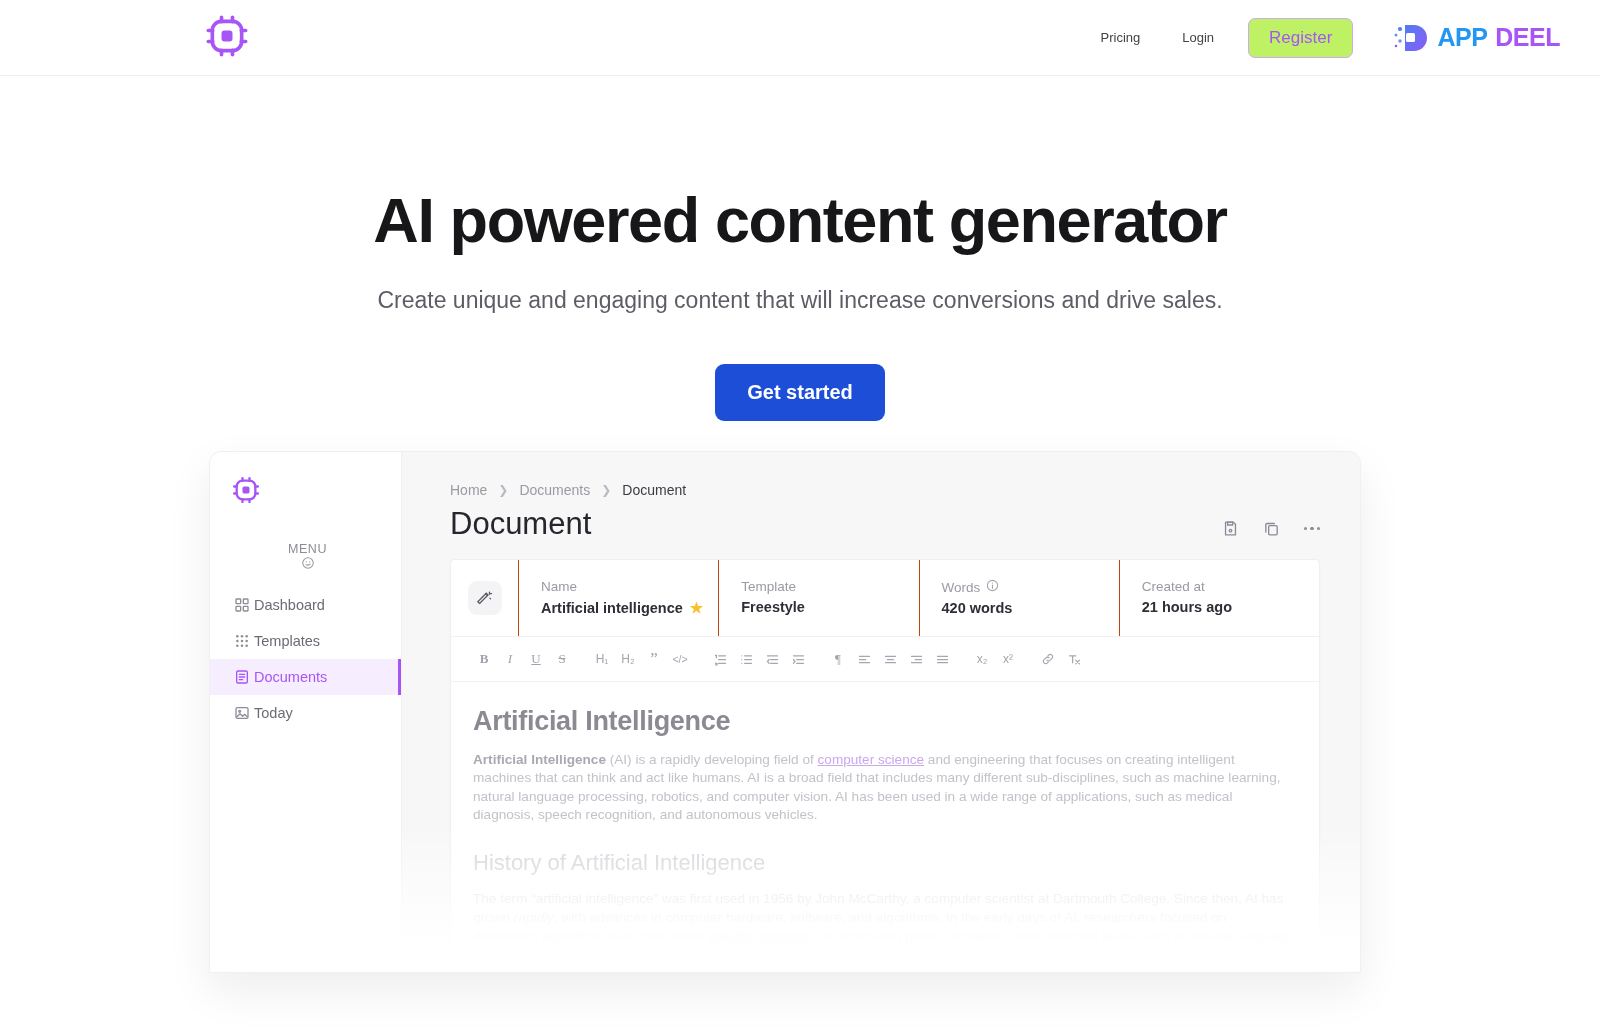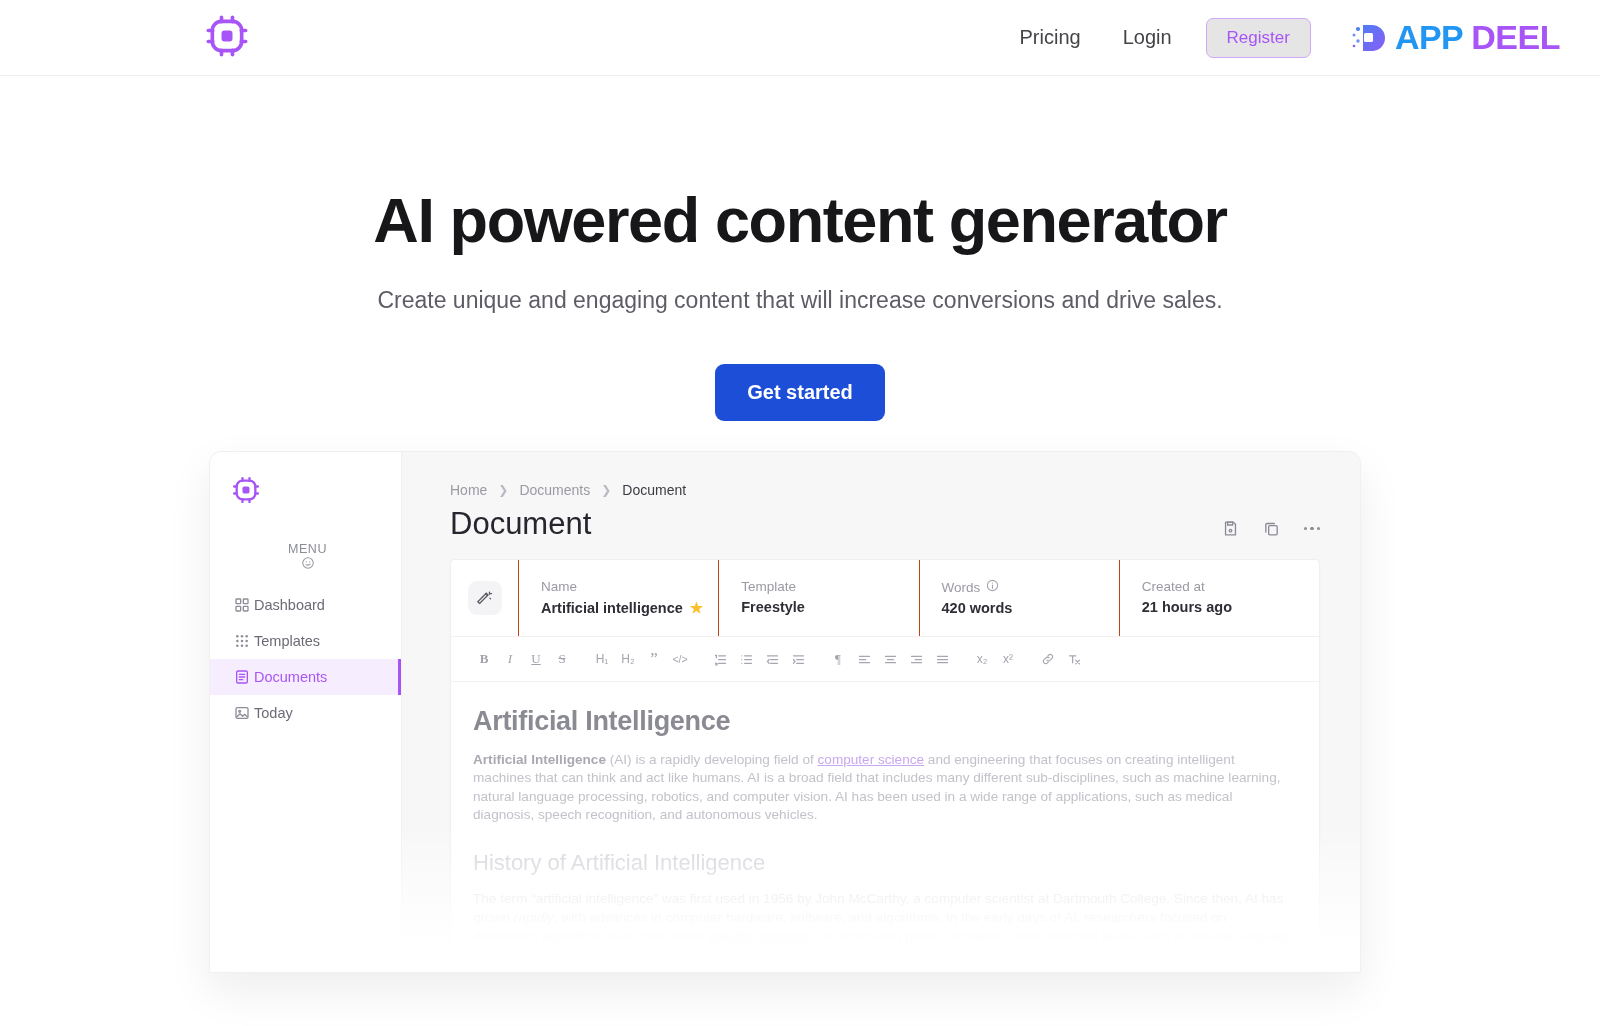--- a/index.html
+++ b/index.html
@@ -18,33 +18,33 @@
     border-bottom: 1px solid #ededef;
     background: #fff;
     position: relative;
   }
   .brand-logo { margin-left: 205px; display: flex; align-items: center; }
   .nav-right {
     margin-left: auto;
     display: flex; align-items: center; gap: 26px;
   }
   .nav-link {
-    font-size: 20px; color: #444448; text-decoration: none;
+    font-size: 13px; color: #444448; text-decoration: none;
     padding: 6px 8px;
   }
   .btn-register {
     font-size: 17px; color: #a855f7;
     border: 1px solid #cfa8f8; border-radius: 7px;
-    padding: 9px 20px; background: #e5e5e5; cursor: pointer;
+    padding: 9px 20px; background: #bef264; cursor: pointer;
     font-family: "Liberation Sans", sans-serif;
   }
   .appdeel-logo { display: flex; align-items: center; gap: 8px; margin-left: 14px; }
   .appdeel-mark { width: 36px; height: 32px; }
   .appdeel-text {
-    font-size: 34px; font-weight: bold; letter-spacing: -0.5px;
+    font-size: 25px; font-weight: bold; letter-spacing: -0.5px;
     font-family: "Liberation Sans", sans-serif;
     display: flex; gap: 8px;
   }
   .ad-app { color: #2196f3; }
   .ad-deel { color: #a855f7; }
 
   
   .hero { text-align: center; padding-top: 110px; }
   .hero-title {
     font-size: 63px; font-weight: bold; color: #17171a;

